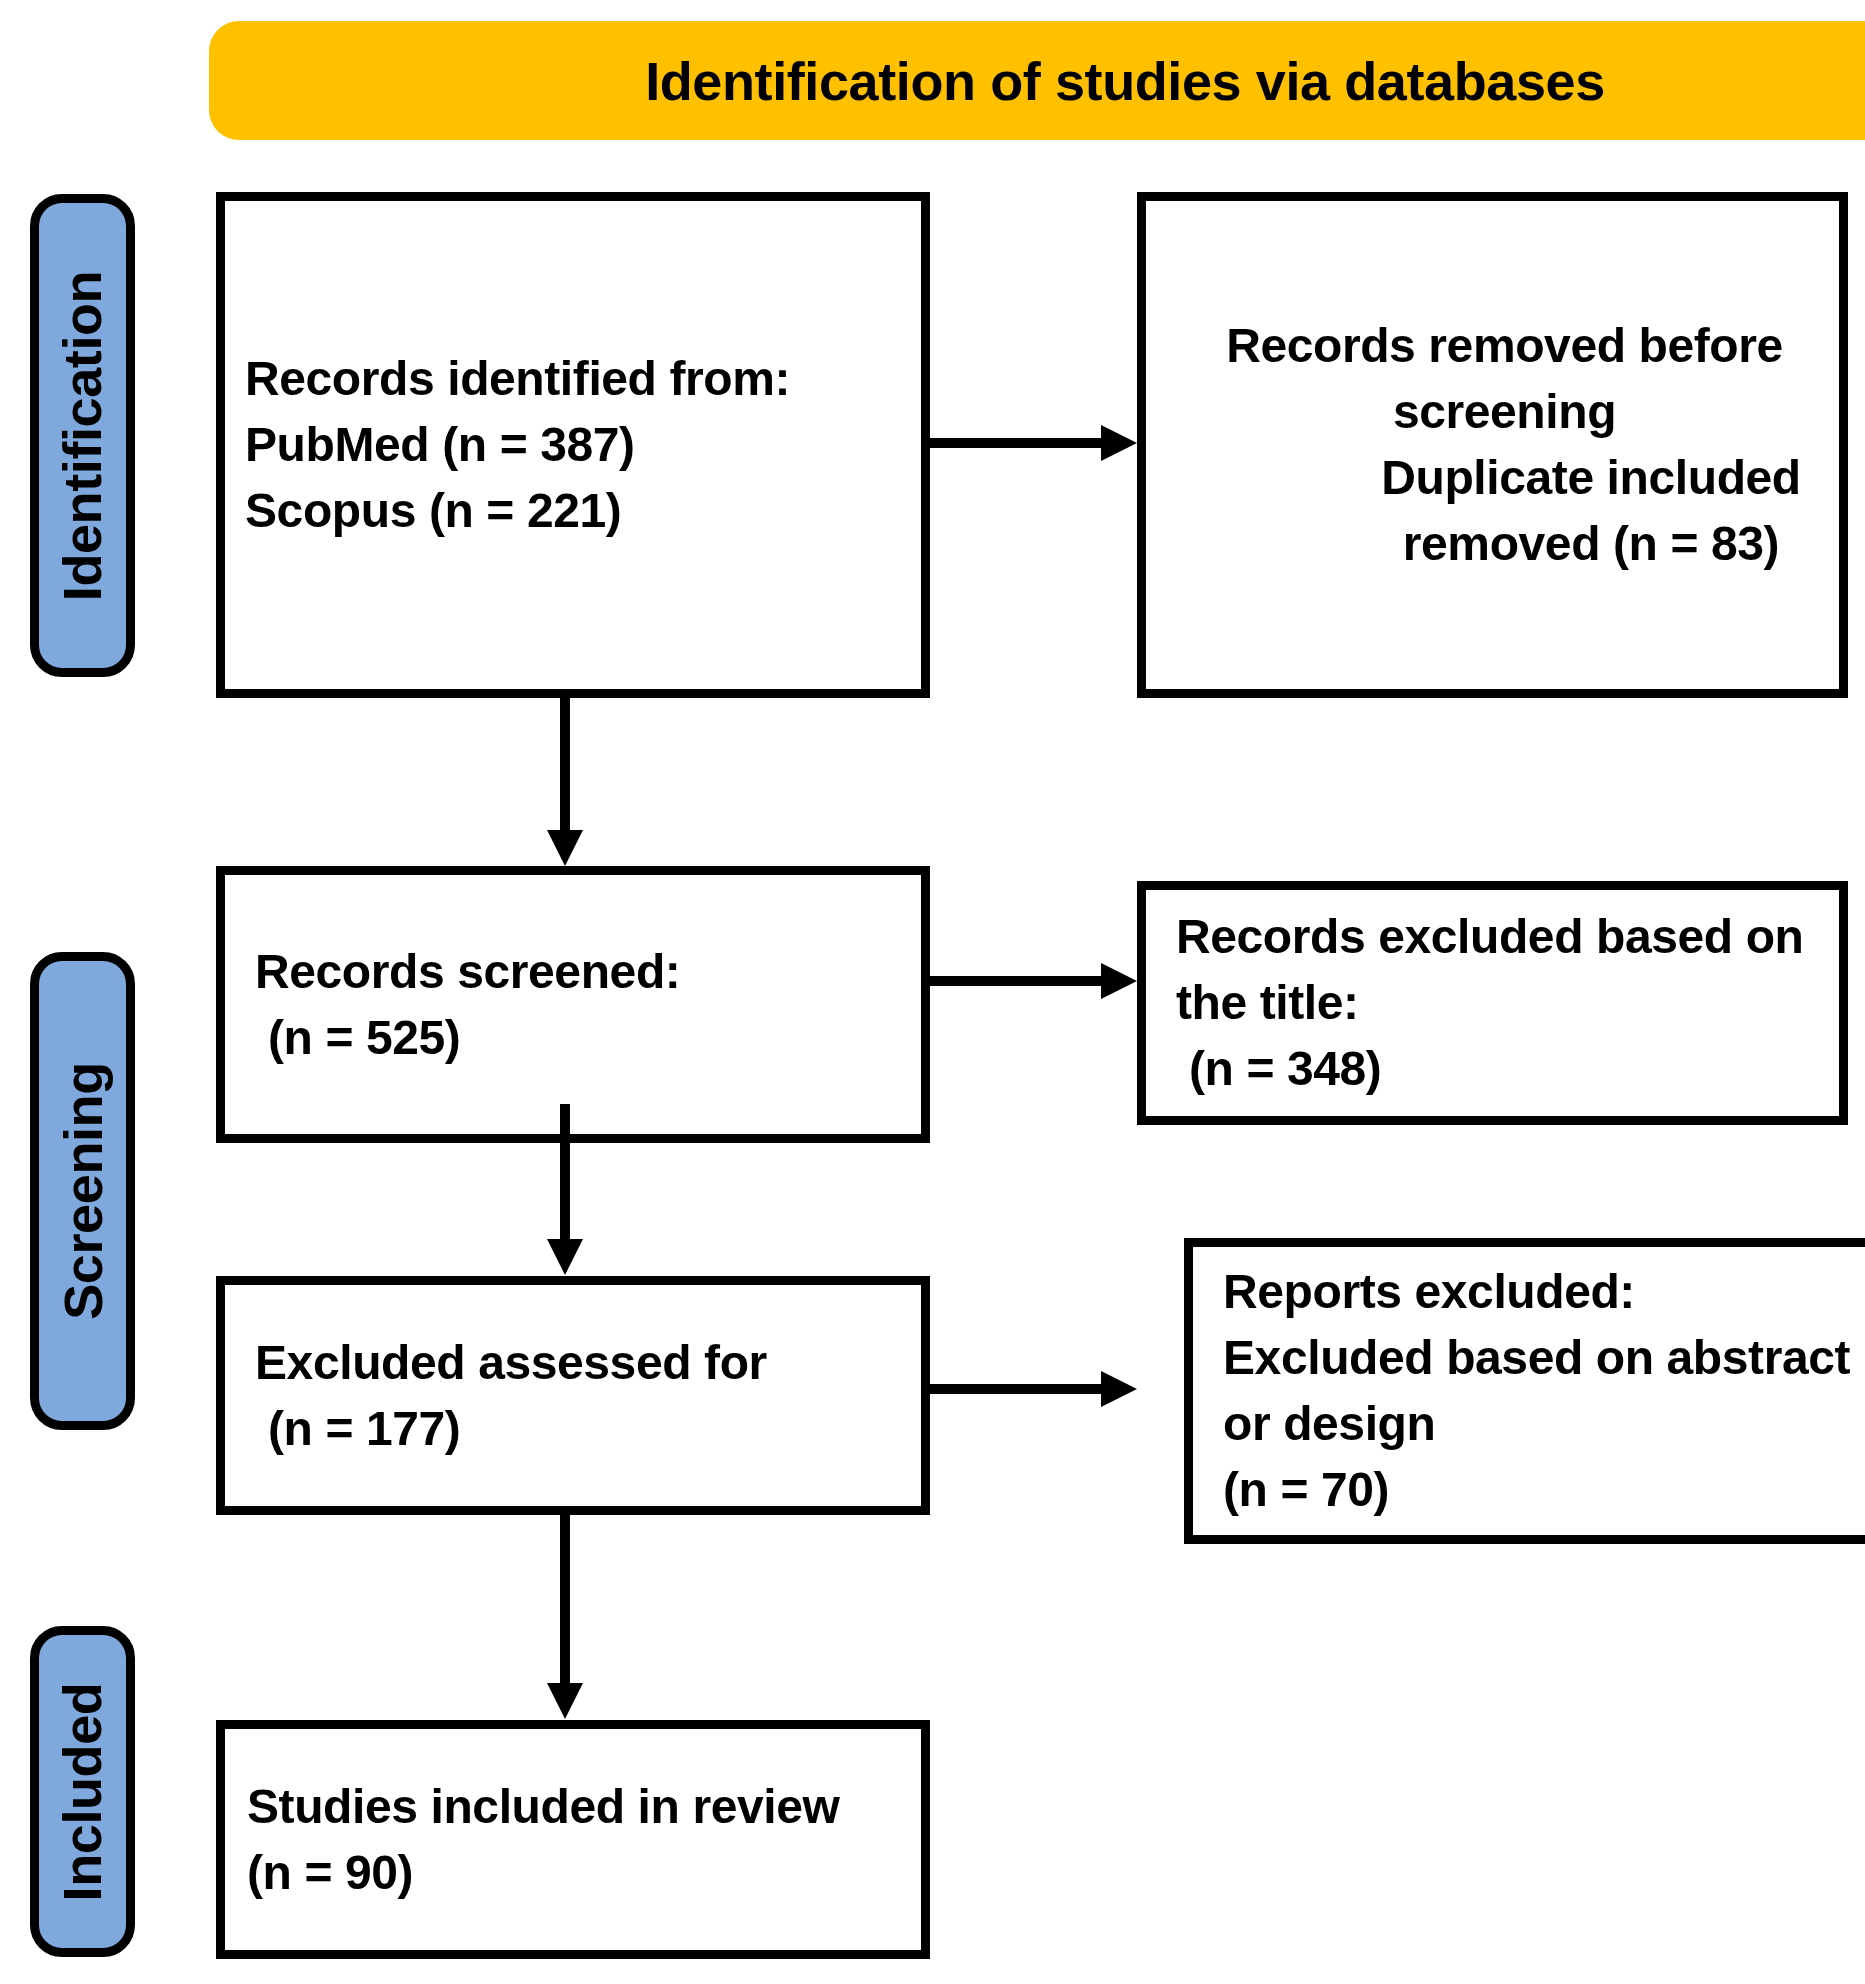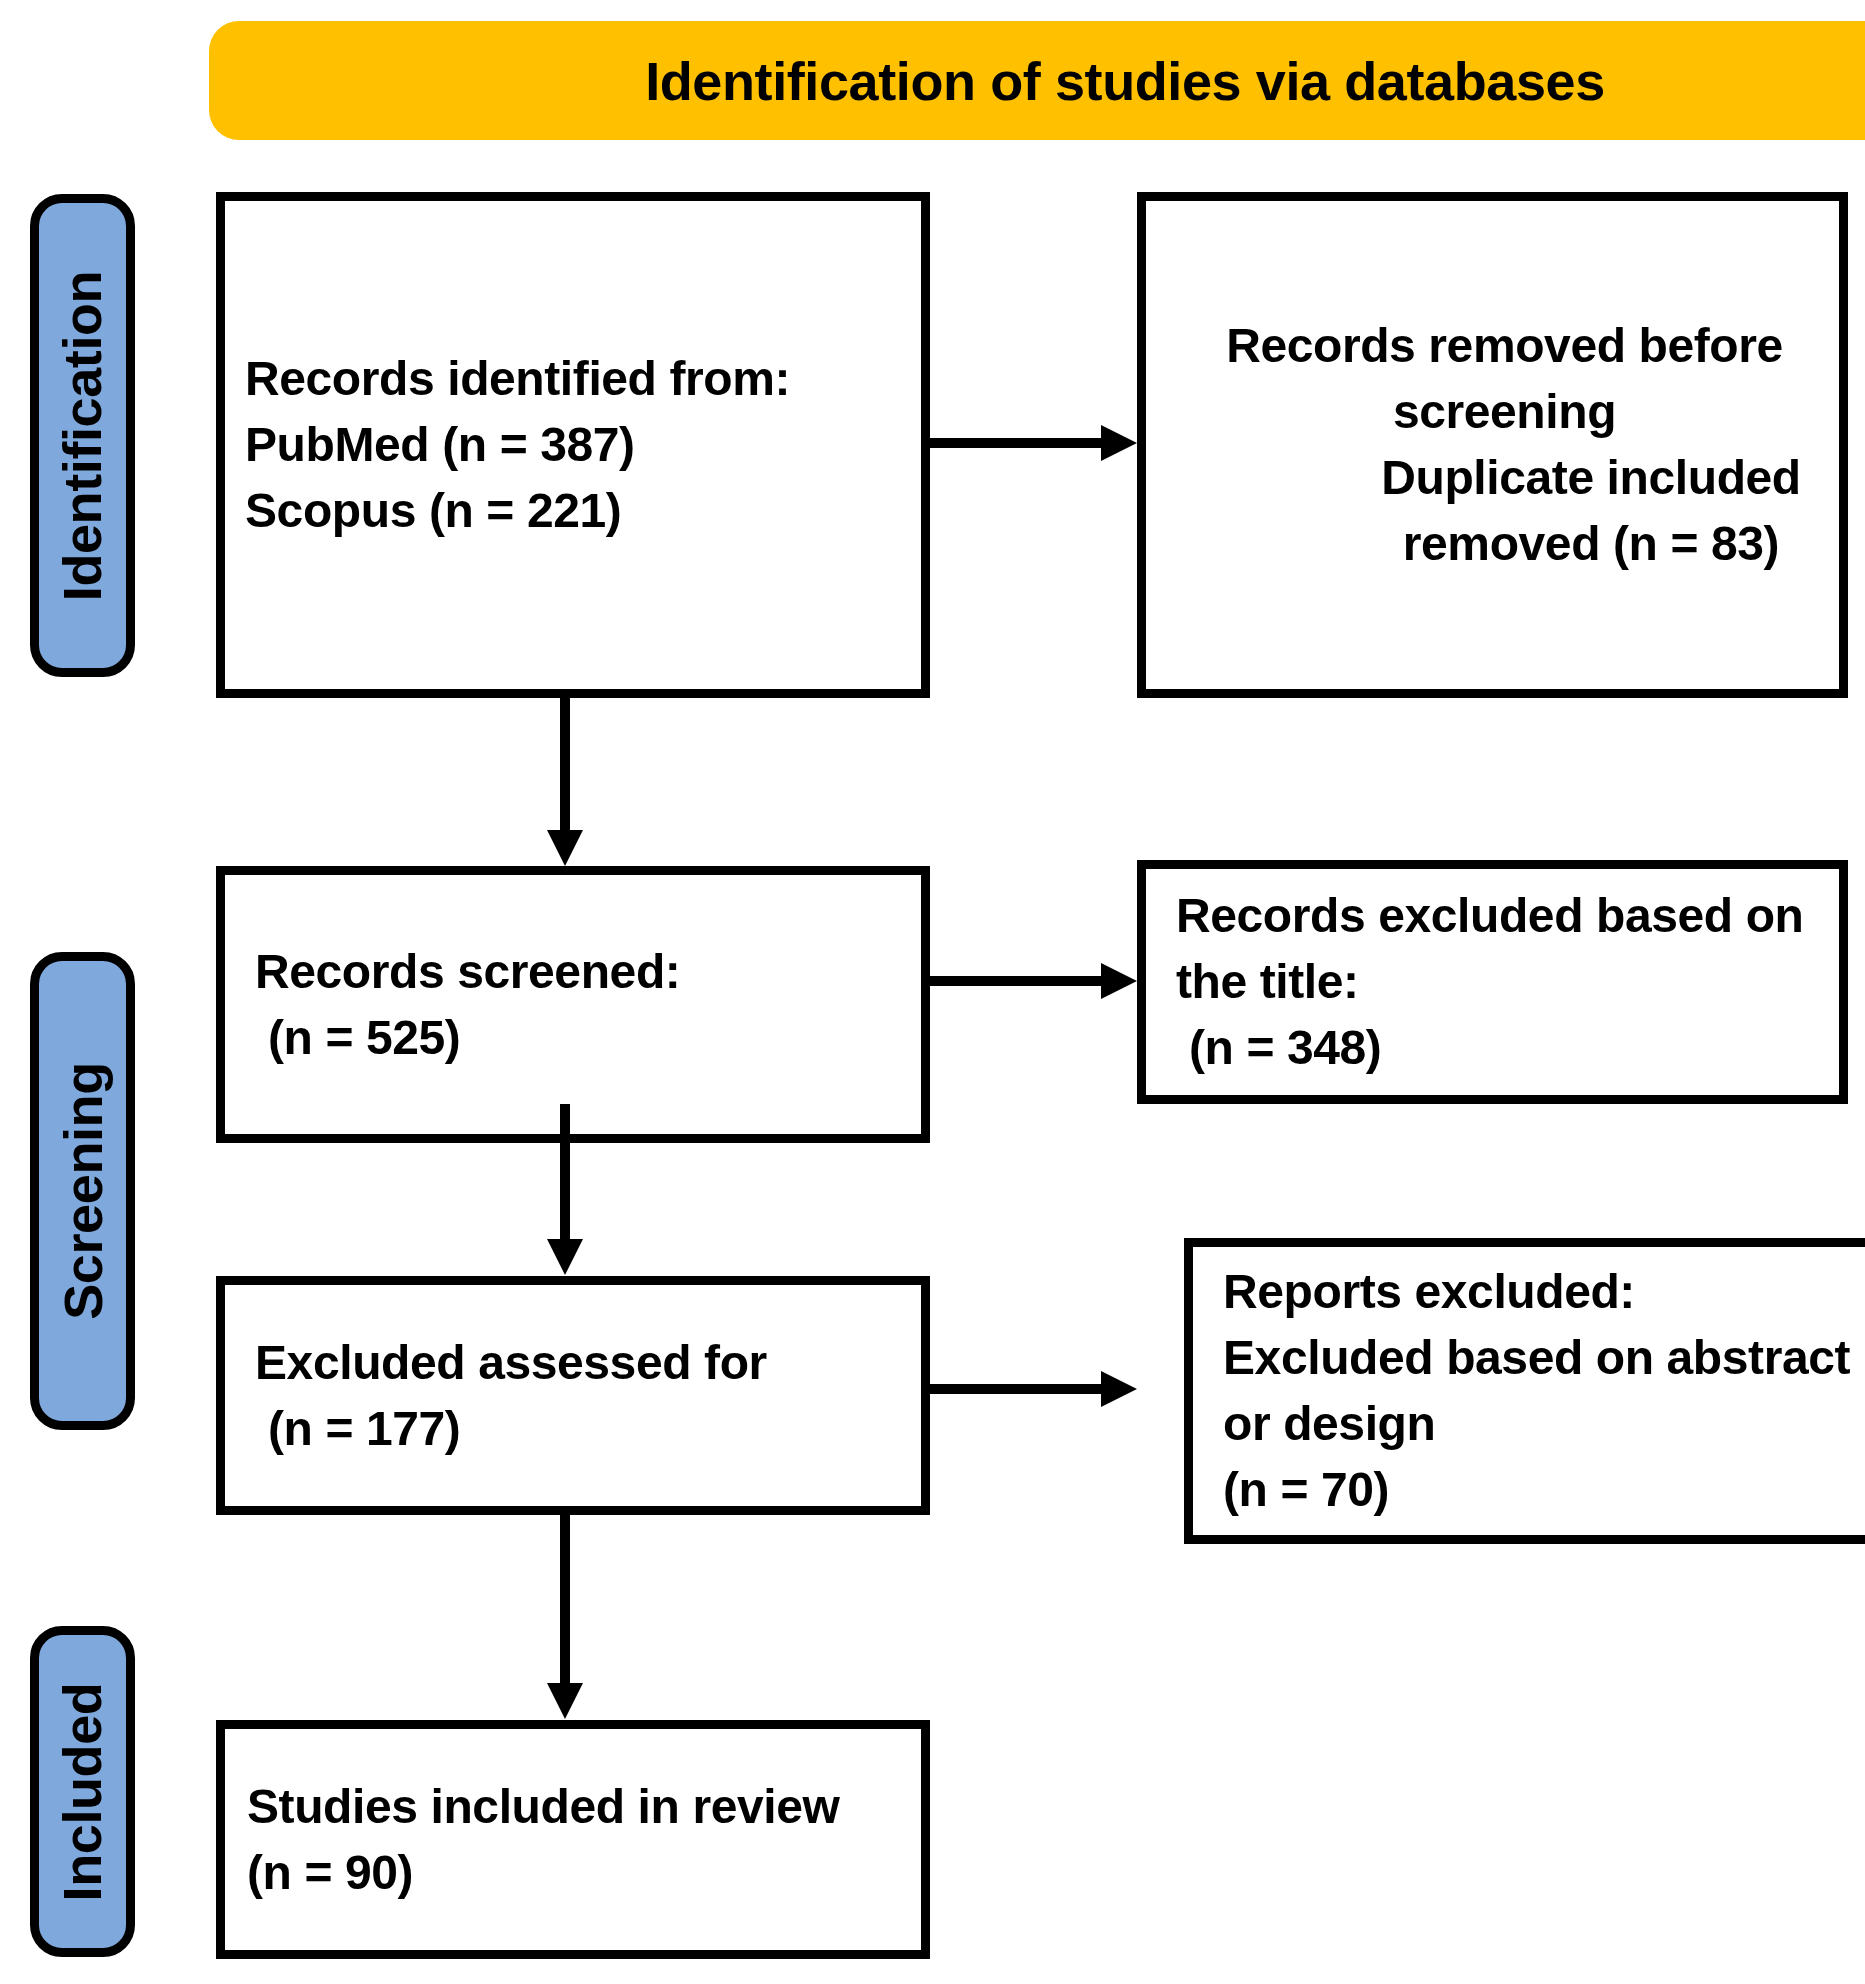--- a/index.html
+++ b/index.html
@@ -66,21 +66,21 @@
   .box .line {
     font-size: 48px; font-weight: bold; line-height: 66px;
     letter-spacing: -0.4px;
     white-space: pre;
   }
   .box .line.indent { padding-left: 173px; }
 
   .box-identified        { left: 216px;  top: 192px;  width: 714px; height: 506px; padding-left: 20px; }
   .box-removed           { left: 1137px; top: 192px;  width: 711px; height: 506px; align-items: center; }
   .box-screened          { left: 216px;  top: 866px; width: 714px; height: 277px; }
-  .box-excluded-title    { left: 1137px; top: 860px; width: 711px; height: 244px; }
+  .box-excluded-title    { left: 1137px; top: 881px; width: 711px; height: 244px; }
   .box-assessed          { left: 216px;  top: 1276px; width: 714px; height: 239px; }
   .box-excluded-reports  { left: 1184px; top: 1238px; width: 765px; height: 306px; }
   .box-included          { left: 216px;  top: 1720px; width: 714px; height: 239px; padding-left: 22px; }
 
   
   .harrow {
     position: absolute;
     left: 930px; width: 171px; height: 9.8px;
     background: var(--line);
   }

